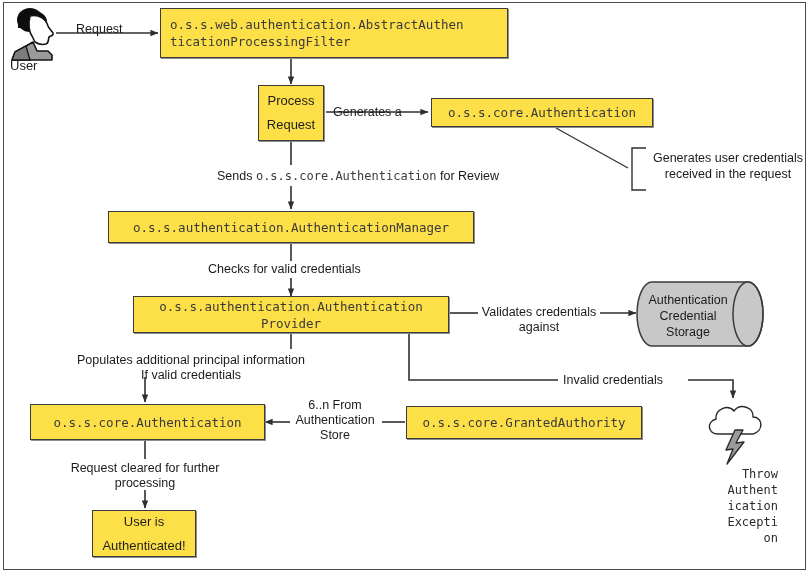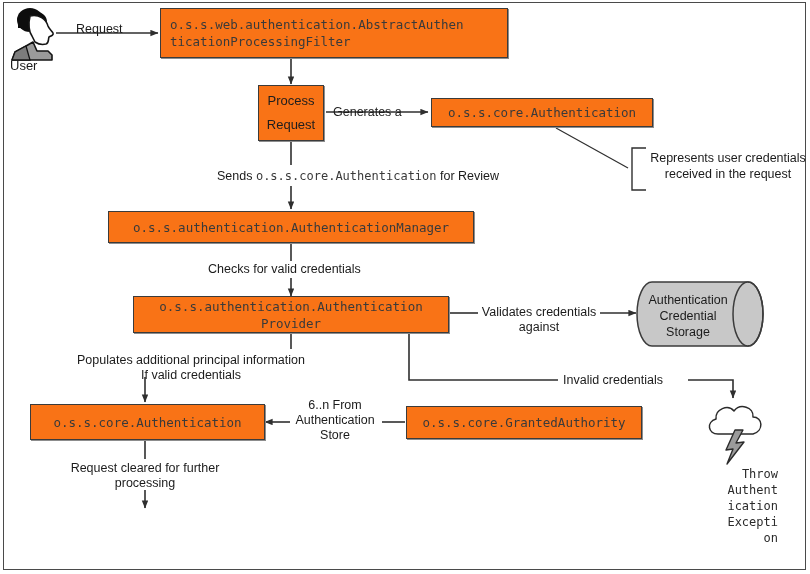--- a/index.html
+++ b/index.html
@@ -32,21 +32,21 @@
     position: absolute;
     left: 0;
     top: 0;
     width: 810px;
     height: 574px;
     pointer-events: none;
   }
   .node {
     position: absolute;
     box-sizing: border-box;
-    background: #f97316;
+    background: #fde047;
     border: 1px solid #3b3b3b;
     box-shadow: 1px 1px 0 0 #8d8d8d;
     color: #2b2b2b;
     display: flex;
     align-items: center;
     justify-content: center;
     text-align: center;
   }
   .mono {
     font-family: "DejaVu Sans Mono", "Liberation Mono", monospace;
@@ -197,20 +197,22 @@
 
   <div class="node mono" style="left:108px; top:211px; width:366px; height:32px;">o.s.s.authentication.AuthenticationManager</div>
 
   <div class="node mono" style="left: 133px; top: 296px; width: 316px; height: 37px; white-space: pre-line;">o.s.s.authentication.Authentication
 Provider</div>
 
   <div class="node mono" style="left:30px; top:404px; width:235px; height:36px;">o.s.s.core.Authentication</div>
 
   <div class="node mono" style="left:406px; top:406px; width:236px; height:33px;">o.s.s.core.GrantedAuthority</div>
 
+  <div class="node sans" style="left: 92px; top: 510px; width: 104px; height: 47px; white-space: pre-line;">User is
+Authenticated!</div>
 
   <div class="cylinder" style="left:636px; top:281px;">
     <svg width="130" height="66" viewBox="0 0 130 66">
       <path d="M16 1 L112 1 A15 32 0 0 1 112 65 L16 65 A15 32 0 0 1 16 1 Z" fill="#c8c8c8" stroke="#3b3b3b" stroke-width="1.5"></path>
       <path d="M112 1 A15 32 0 0 0 112 65" fill="#c8c8c8" stroke="#3b3b3b" stroke-width="1.5"></path>
       <path d="M112 1 A15 32 0 0 1 112 65" fill="none" stroke="#3b3b3b" stroke-width="1.5"></path>
     </svg>
   </div>
   <div class="cyl-label" style="left: 640px; top: 292px; width: 96px; white-space: pre-line;">Authentication
 Credential
@@ -245,16 +247,16 @@
 
   <div class="label" style="left:563px; top:373px;">Invalid credentials</div>
 
   <div class="label" style="left: 289px; top: 398px; width: 92px; white-space: pre-line;">6..n From
 Authentication
 Store</div>
 
   <div class="label" style="left: 59px; top: 461px; width: 172px; white-space: pre-line;">Request cleared for further
 processing</div>
 
-  <div class="callout-text" style="left: 650px; top: 150px; width: 156px; white-space: pre-line;">Represents user credentials
+  <div class="callout-text" style="left: 650px; top: 150px; width: 156px; white-space: pre-line;">Generates user credentials
 received in the request</div>
 
 </div>
 
 </body></html>

